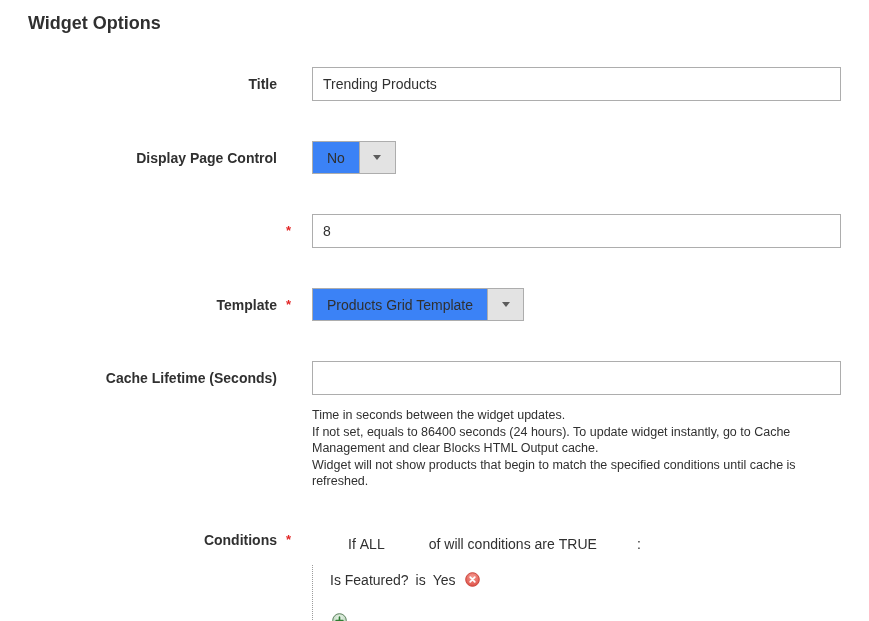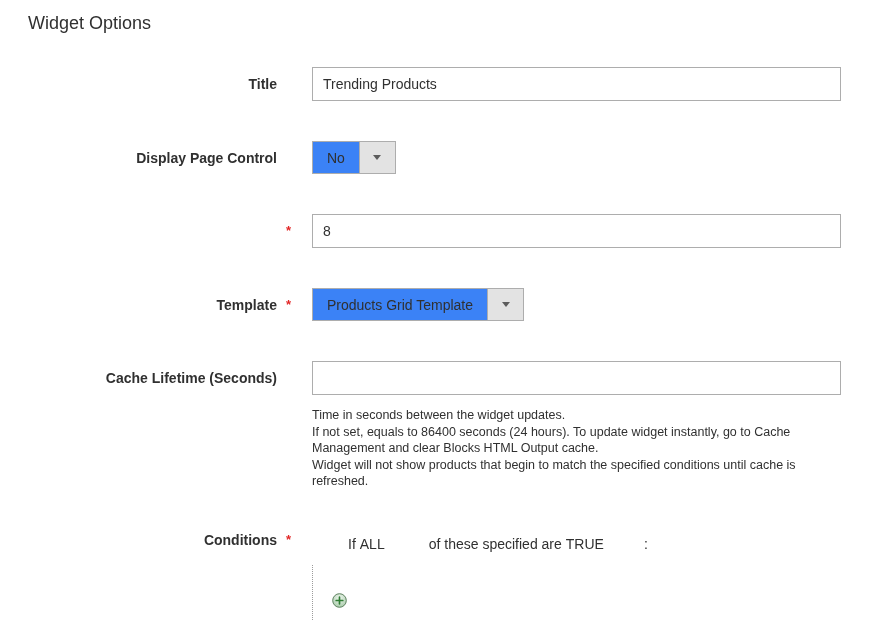--- a/index.html
+++ b/index.html
@@ -5,21 +5,21 @@
   * { box-sizing: border-box; margin: 0; padding: 0; }
   html, body { width: 869px; height: 621px; background: #ffffff; overflow: hidden; }
   body {
     font-family: "Liberation Sans", sans-serif;
     font-size: 14px;
     color: #303030;
   }
   .page { padding: 12px 0 0 28px; }
   .page-title {
     font-size: 18px;
-    font-weight: 400;
+    font-weight: 700;
     color: #303030;
     line-height: 22px;
     margin-bottom: 33px;
   }
   .form-row {
     display: grid;
     grid-template-columns: 249px 1fr;
     column-gap: 30px;
     margin-bottom: 40px;
     align-items: start;
@@ -191,26 +191,43 @@
 
   <div class="form-row conditions-row">
     <div class="label-cell top-align">
       <span>Conditions</span>
       <span class="required-marker">*</span>
     </div>
     <div>
       <div class="rule-line">
         <span class="rule-token">If</span>
         <span class="rule-token rule-aggregator">ALL</span>
-        <span class="rule-token">of these specified are</span>
+        <span class="rule-token">of will conditions are</span>
         <span class="rule-token rule-value-token">TRUE</span>
         <span class="rule-token">:</span>
       </div>
 
       <div class="condition-tree">
+        <div class="condition-item">
+          <span class="cond-word">Is Featured?</span>
+          <span class="cond-word">is</span>
+          <span class="cond-word">Yes</span>
+          <span class="icon-btn">
+            <svg width="15" height="15" viewBox="0 0 15 15" aria-hidden="true">
+              <defs>
+                <radialGradient id="gRed" cx="50%" cy="32%" r="70%">
+                  <stop offset="0%" stop-color="#f69c94"></stop>
+                  <stop offset="100%" stop-color="#dd4f45"></stop>
+                </radialGradient>
+              </defs>
+              <circle cx="7.5" cy="7.5" r="6.8" fill="url(#gRed)" stroke="#ca443b" stroke-width="1"></circle>
+              <path d="M5.2 5.2 L9.8 9.8 M9.8 5.2 L5.2 9.8" stroke="#ffffff" stroke-width="1.7" stroke-linecap="round"></path>
+            </svg>
+          </span>
+        </div>
 
         <div class="add-line">
           <span class="icon-btn">
             <svg width="15" height="15" viewBox="0 0 15 15" aria-hidden="true">
               <defs>
                 <radialGradient id="gGreen" cx="50%" cy="32%" r="70%">
                   <stop offset="0%" stop-color="#f0f7f0"></stop>
                   <stop offset="100%" stop-color="#a6caa8"></stop>
                 </radialGradient>
               </defs>

